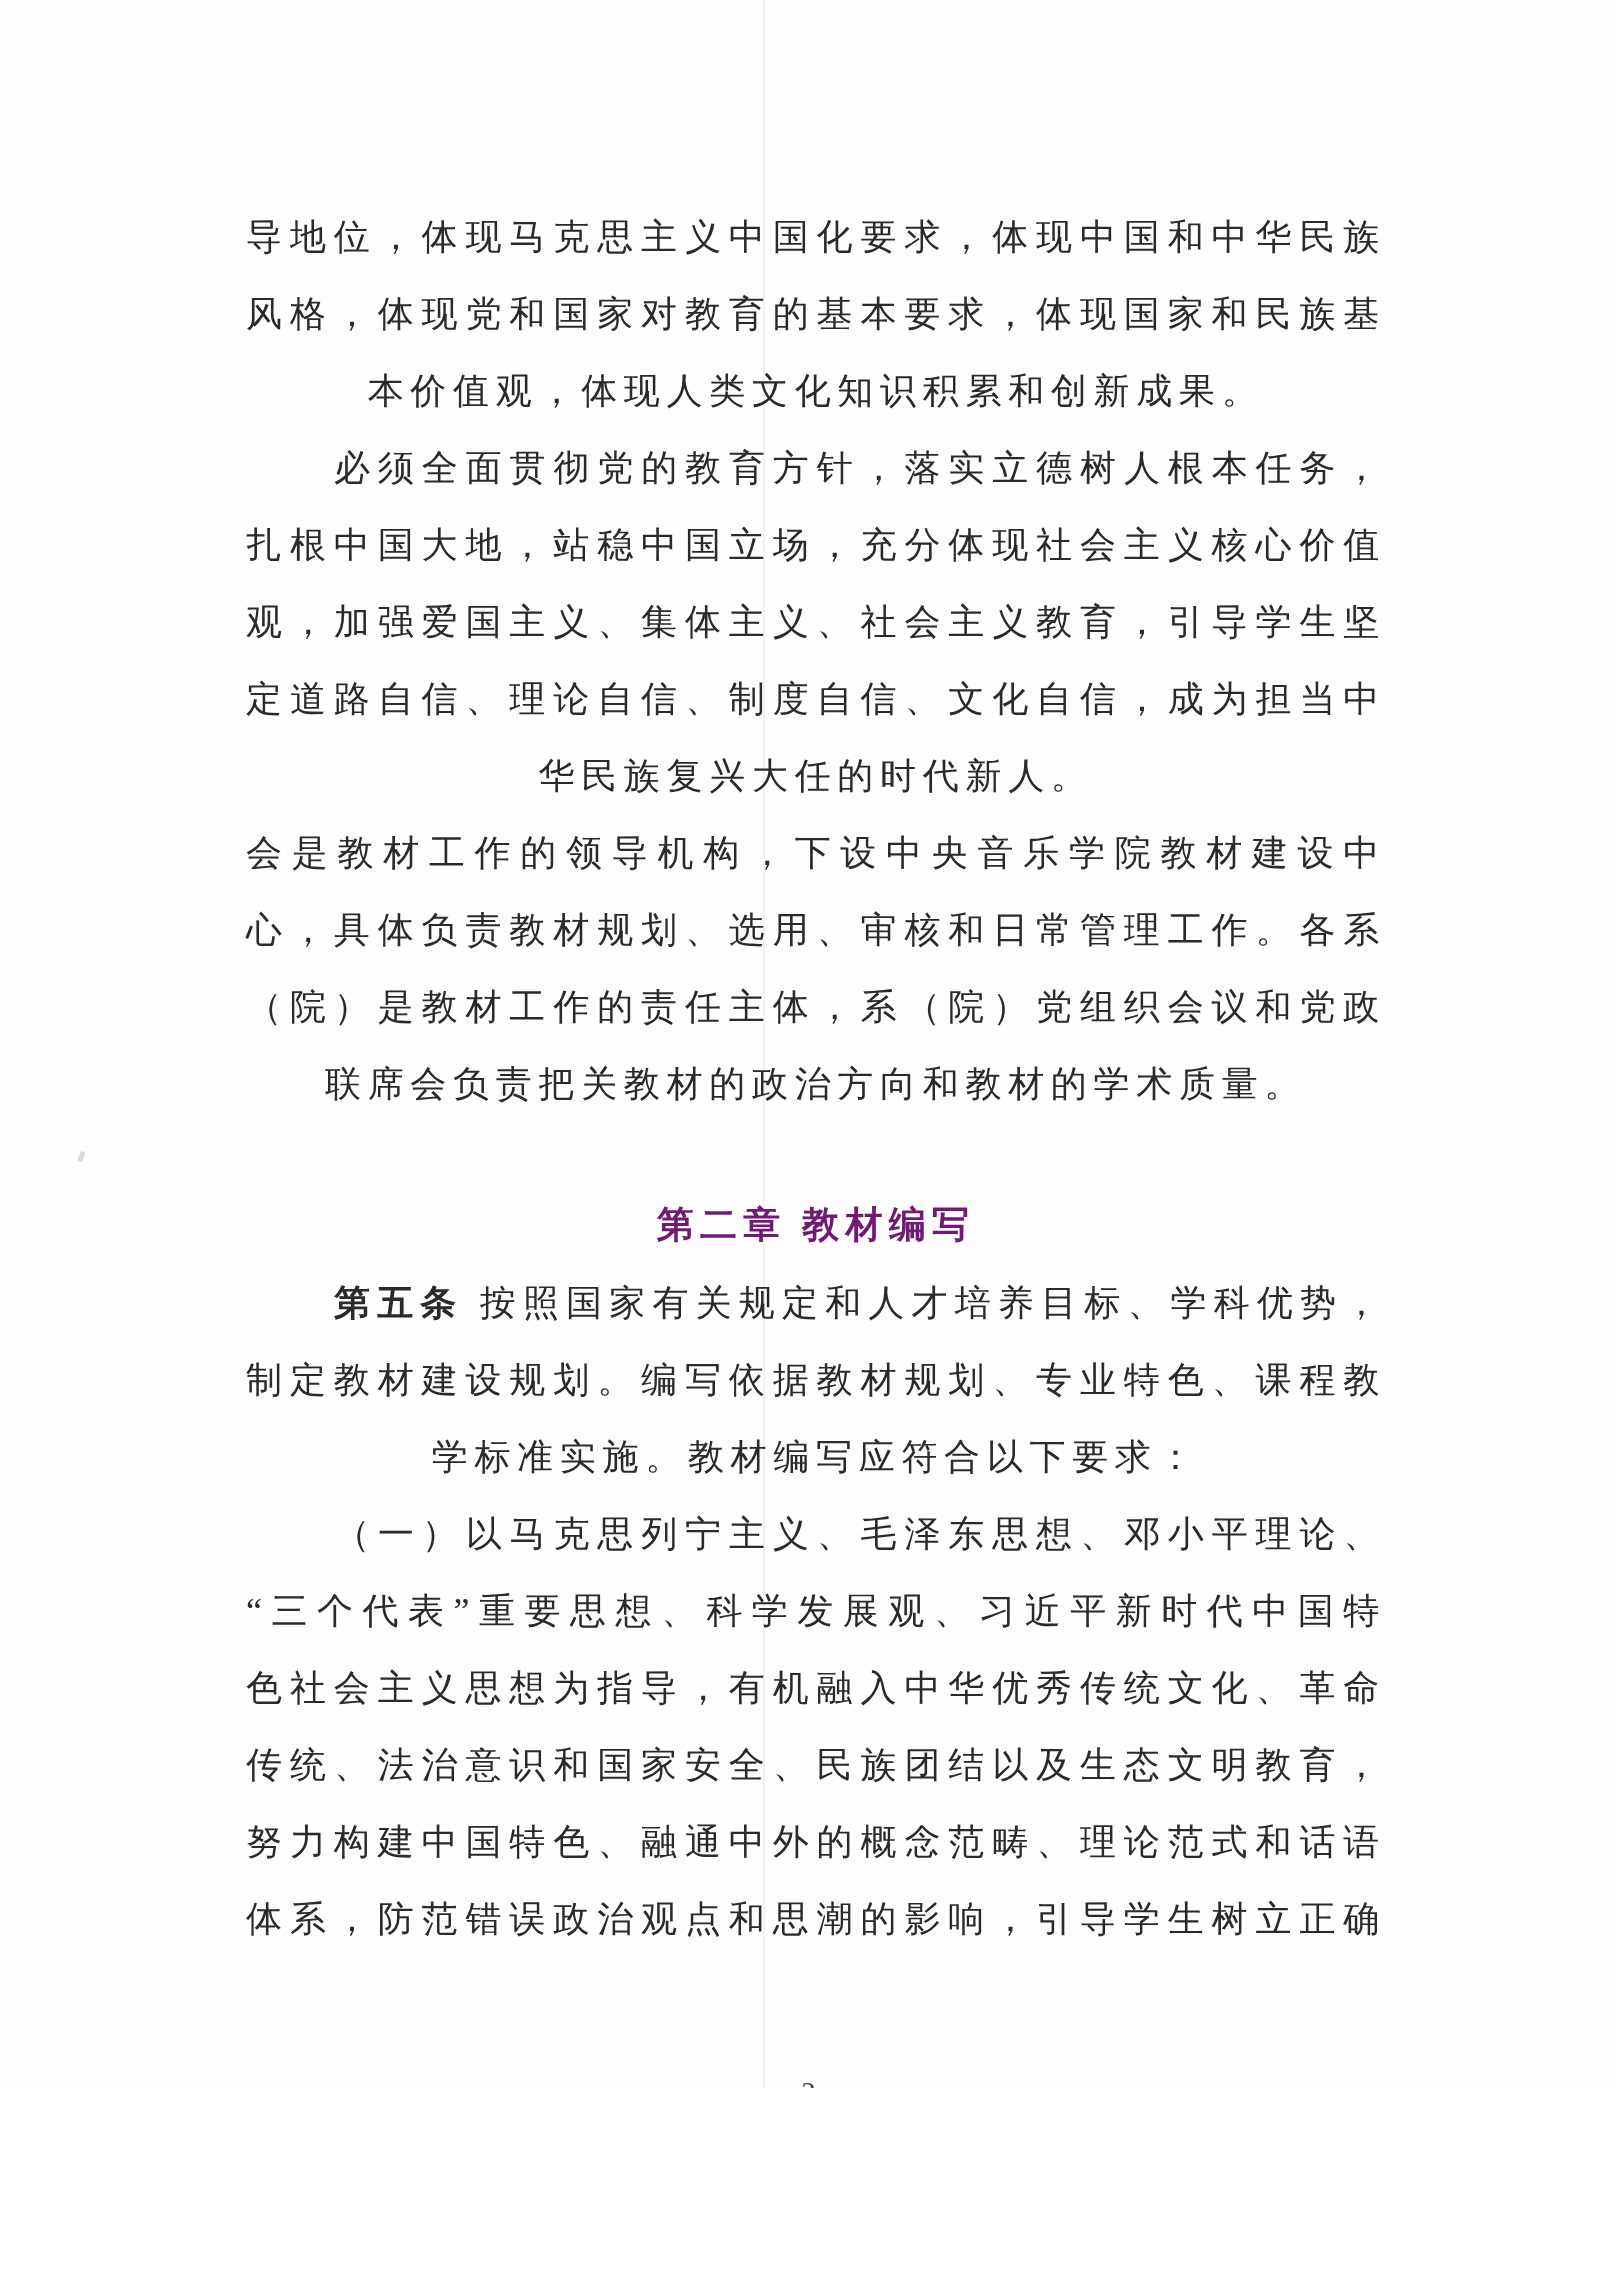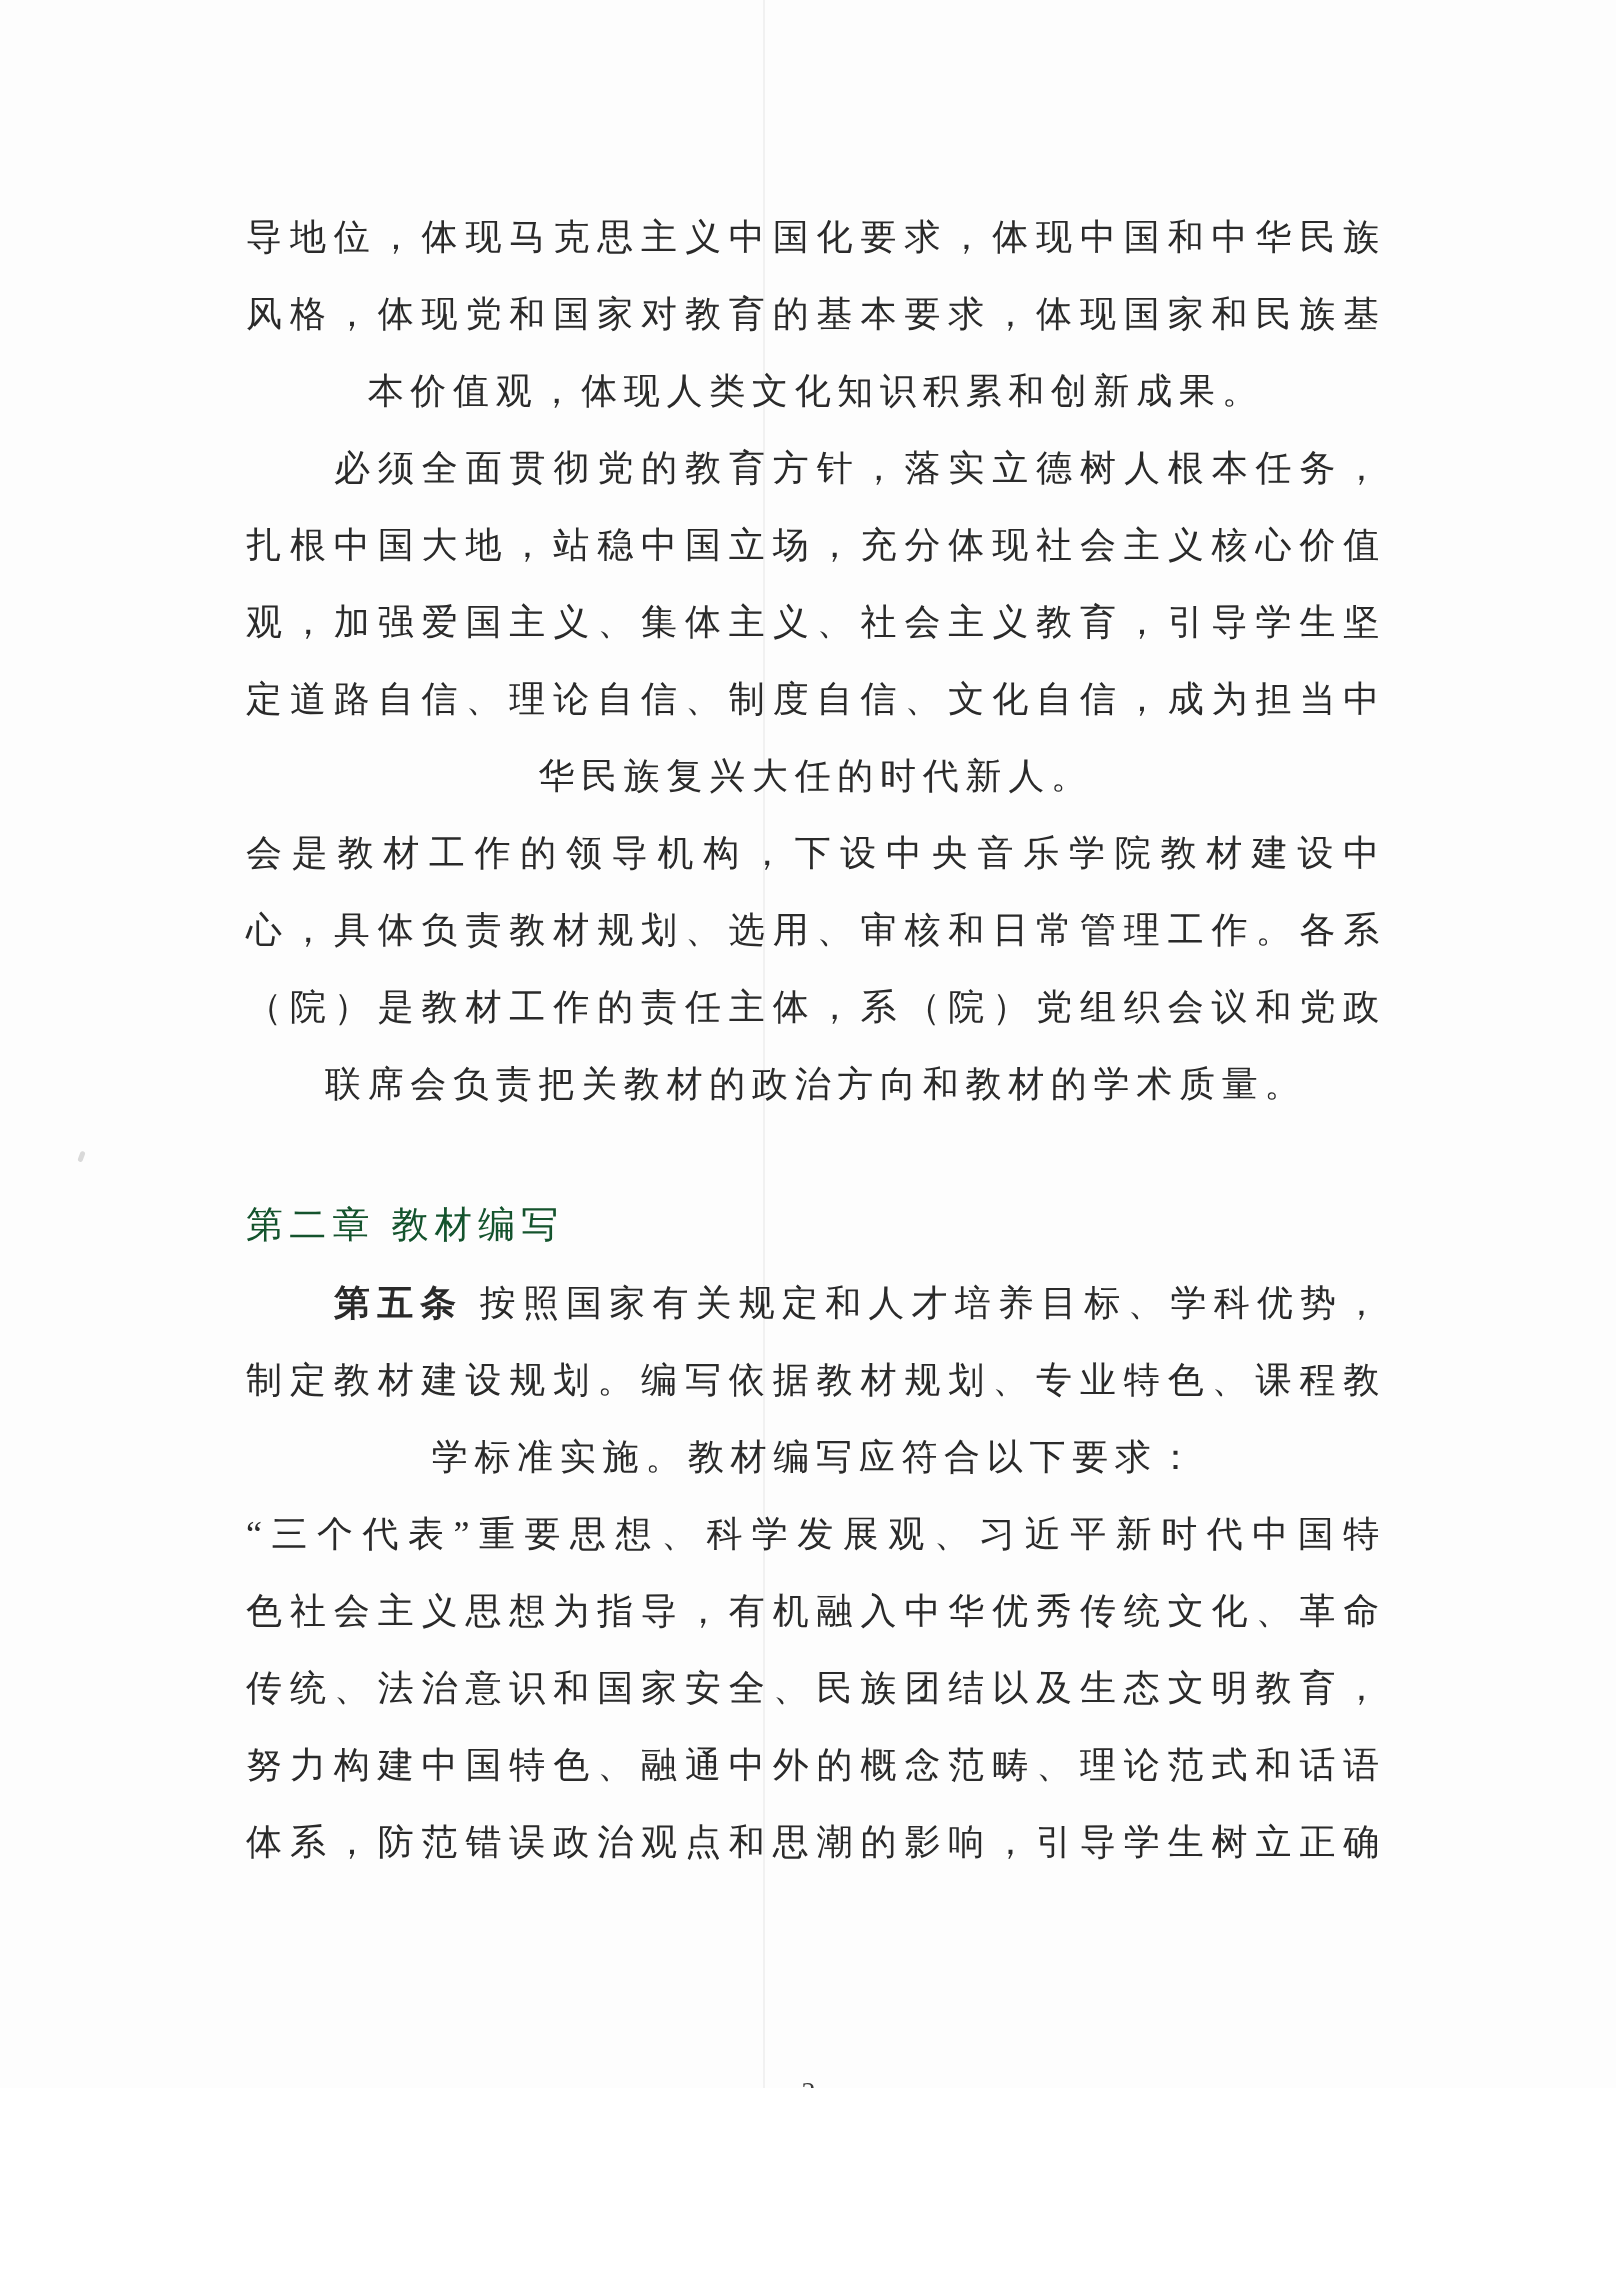--- a/index.html
+++ b/index.html
@@ -59,25 +59,25 @@
     text-indent: 88px;
   }
   .line b {
     font-weight: 700;
   }
   .chapter-heading {
     height: 77px;
     line-height: 77px;
     margin-top: 63px;
     margin-bottom: 2.4px;
-    text-align: left;
+    text-align: center;
     font-size: 37px;
-    font-weight: 400;
+    font-weight: 700;
     letter-spacing: 6.3px;
-    color: #14532d;
+    color: #701a75;
   }
   .page-number {
     position: absolute;
     left: 0;
     right: 0;
     top: 2076px;
     text-align: center;
     font-size: 28px;
     line-height: 32px;
     letter-spacing: 0;
@@ -101,20 +101,21 @@
       <div class="line fill"><span>定道路自信、理论自信、制度自信、文化自信，成为担当中</span></div>
       <div class="line"><span>华民族复兴大任的时代新人。</span></div>
       <div class="line fill"><span>会是教材工作的领导机构，下设中央音乐学院教材建设中</span></div>
       <div class="line fill"><span>心，具体负责教材规划、选用、审核和日常管理工作。各系</span></div>
       <div class="line fill"><span>（院）是教材工作的责任主体，系（院）党组织会议和党政</span></div>
       <div class="line"><span>联席会负责把关教材的政治方向和教材的学术质量。</span></div>
       <div class="chapter-heading">第二章 教材编写</div>
       <div class="line fill indent"><b>第五条</b><span> 按照国家有关规定和人才培养目标、学科优势，</span></div>
       <div class="line fill"><span>制定教材建设规划。编写依据教材规划、专业特色、课程教</span></div>
       <div class="line"><span>学标准实施。教材编写应符合以下要求：</span></div>
+      <div class="line fill indent"><span>（一）以马克思列宁主义、毛泽东思想、邓小平理论、</span></div>
       <div class="line fill"><span>“三个代表”重要思想、科学发展观、习近平新时代中国特</span></div>
       <div class="line fill"><span>色社会主义思想为指导，有机融入中华优秀传统文化、革命</span></div>
       <div class="line fill"><span>传统、法治意识和国家安全、民族团结以及生态文明教育，</span></div>
       <div class="line fill"><span>努力构建中国特色、融通中外的概念范畴、理论范式和话语</span></div>
       <div class="line fill"><span>体系，防范错误政治观点和思潮的影响，引导学生树立正确</span></div>
     </div>
 
   <div class="page-number">2</div>
 </div>
 

